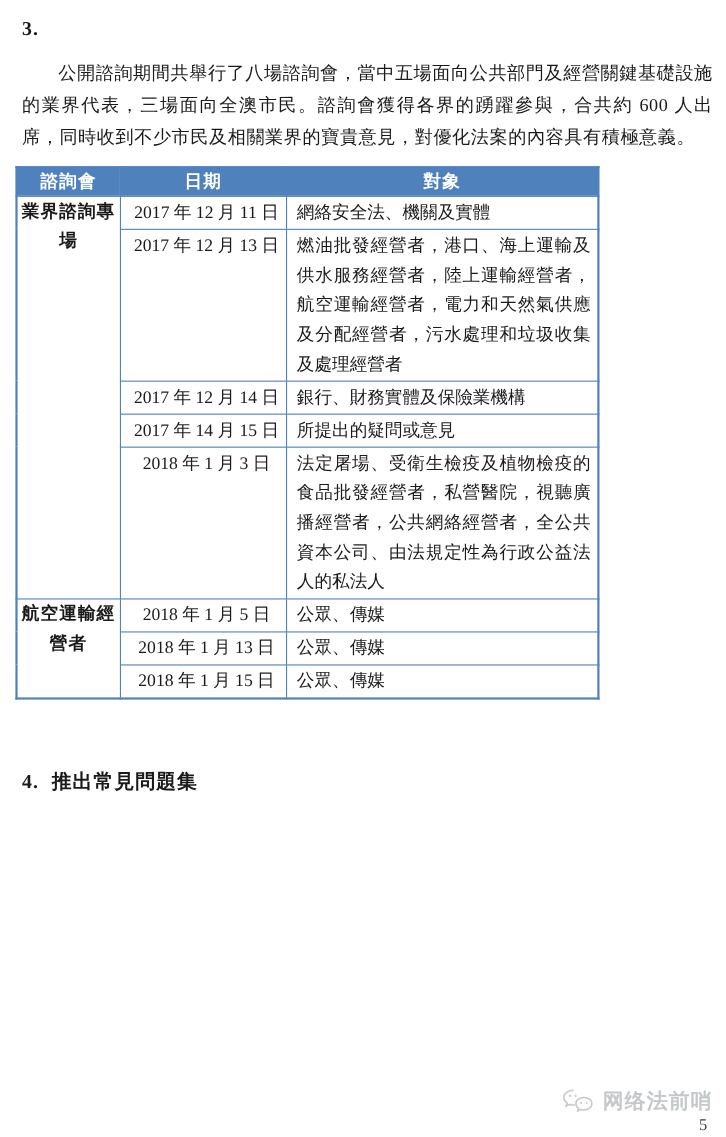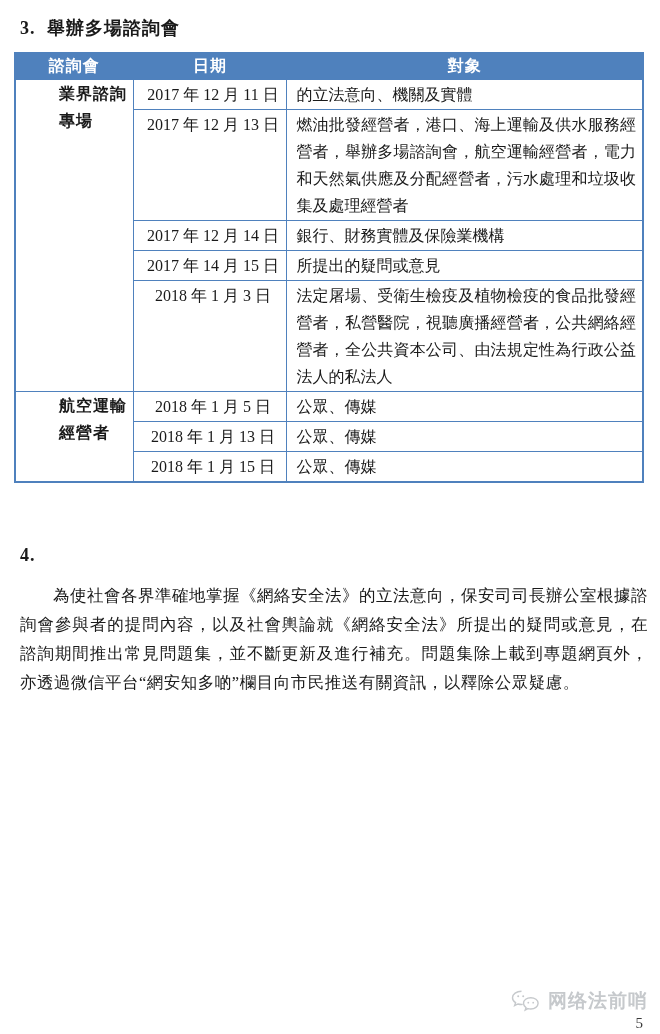--- a/index.html
+++ b/index.html
@@ -31,45 +31,44 @@
   .body-paragraph{
     margin:15px 12px 0 20px;
     font-size:16.5px;
     line-height:29px;
     text-align:justify;
     text-indent:2em;
     letter-spacing:0.5px;
   }
   table.consult{
     margin:12px 0 0 14px;
-    width:630px;
+    width:531px;
     border-collapse:collapse;
     border:2px solid var(--table-border);
     font-size:16px;
   }
   table.consult th{
     background:var(--table-header-bg);
     color:#ffffff;
     font-weight:bold;
     height:26px;
     text-align:center;
     border:1px solid var(--table-border);
     letter-spacing:1px;
   }
   table.consult td{
     border:1px solid var(--table-border);
     vertical-align:top;
     line-height:27px;
   }
   td.group-label{
     font-weight:bold;
-    text-align:left;
+    text-align:center;
     vertical-align:middle;
     letter-spacing:1px;
-    padding-left:43px;
   }
   td.date-cell{
     padding:1px 2px 1px 8px;
     white-space:nowrap;
     height:27px;
     text-align:center;
   }
   td.target-cell{
     padding:1px 6px 1px 9px;
     text-align:justify;
@@ -100,46 +99,46 @@
     color:#3a3a3a;
   }
 </style>
 </head>
 <body>
 
 <div class="page">
 
   <h2 class="section-heading" id="sec3-heading">
     <span class="num">3.</span>
-    <span class="ttl">舉辦多場諮詢會</span>
   </h2>
 
+  <p class="body-paragraph">公開諮詢期間共舉行了八場諮詢會，當中五場面向公共部門及經營關鍵基礎設施的業界代表，三場面向全澳市民。諮詢會獲得各界的踴躍參與，合共約 600 人出席，同時收到不少市民及相關業界的寶貴意見，對優化法案的內容具有積極意義。</p>
 
   <table class="consult">
     <colgroup>
       <col style="width:119px">
       <col style="width:154px">
       <col style="width:361px">
     </colgroup>
     <thead>
       <tr>
         <th>諮詢會</th>
         <th>日期</th>
         <th>對象</th>
       </tr>
     </thead>
     <tbody>
       <tr>
         <td class="group-label" rowspan="5">業界諮詢專場</td>
         <td class="date-cell">2017 年 12 月 11 日</td>
-        <td class="target-cell">的立法意向、機關及實體</td>
+        <td class="target-cell">網絡安全法、機關及實體</td>
       </tr>
       <tr>
         <td class="date-cell">2017 年 12 月 13 日</td>
-        <td class="target-cell">燃油批發經營者，港口、海上運輸及供水服務經營者，舉辦多場諮詢會，航空運輸經營者，電力和天然氣供應及分配經營者，污水處理和垃圾收集及處理經營者</td>
+        <td class="target-cell">燃油批發經營者，港口、海上運輸及供水服務經營者，陸上運輸經營者，航空運輸經營者，電力和天然氣供應及分配經營者，污水處理和垃圾收集及處理經營者</td>
       </tr>
       <tr>
         <td class="date-cell">2017 年 12 月 14 日</td>
         <td class="target-cell">銀行、財務實體及保險業機構</td>
       </tr>
       <tr>
         <td class="date-cell">2017 年 14 月 15 日</td>
         <td class="target-cell">所提出的疑問或意見</td>
       </tr>
       <tr>
@@ -157,23 +156,23 @@
       </tr>
       <tr>
         <td class="date-cell">2018 年 1 月 15 日</td>
         <td class="target-cell">公眾、傳媒</td>
       </tr>
     </tbody>
   </table>
 
   <h2 class="section-heading" id="sec4-heading">
     <span class="num">4.</span>
+    <span class="ttl">推出常見問題集</span>
   </h2>
 
-  <p class="body-paragraph">為使社會各界準確地掌握《網絡安全法》的立法意向，保安司司長辦公室根據諮詢會參與者的提問內容，以及社會輿論就《網絡安全法》所提出的疑問或意見，在諮詢期間推出常見問題集，並不斷更新及進行補充。問題集除上載到專題網頁外，亦透過微信平台“網安知多啲”欄目向市民推送有關資訊，以釋除公眾疑慮。</p>
 
   <div class="footer">
     <div class="watermark-row">
       <svg class="wechat-icon" viewBox="0 0 34 25" xmlns="http://www.w3.org/2000/svg">
         <g fill="none" stroke="#c6c9cc" stroke-width="1.4">
           <path d="M13.5 2.2c-5 0-9 2.9-9 6.5 0 2 1.2 3.8 3.1 5l-1 3 3.3-1.7c1.1.3 2.3.5 3.6.5.4 0 .8 0 1.2-.1"></path>
           <path d="M15.5 9.3c0-3.2 3.3-5.6 7.3-5.6s7.3 2.4 7.3 5.6-3.3 5.7-7.3 5.7c-1 0-2-.1-2.9-.4l-2.7 1.4.8-2.4c-1.5-1-2.5-2.6-2.5-4.3z" transform="translate(0 5)"></path>
         </g>
         <g fill="#c6c9cc">
           <circle cx="10.2" cy="7.3" r="1"></circle>

